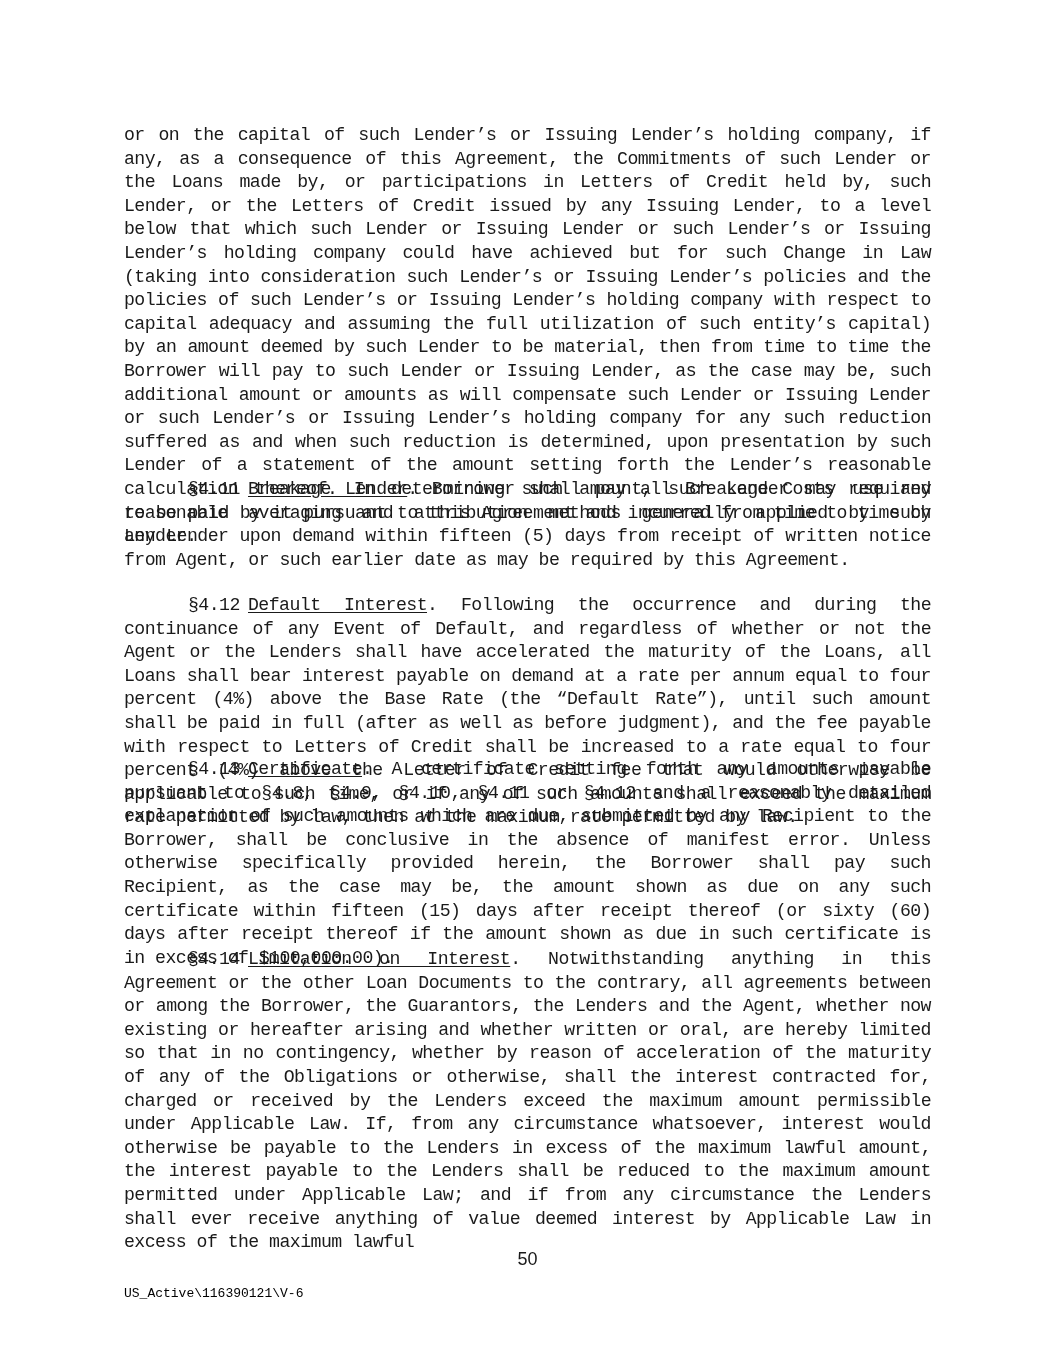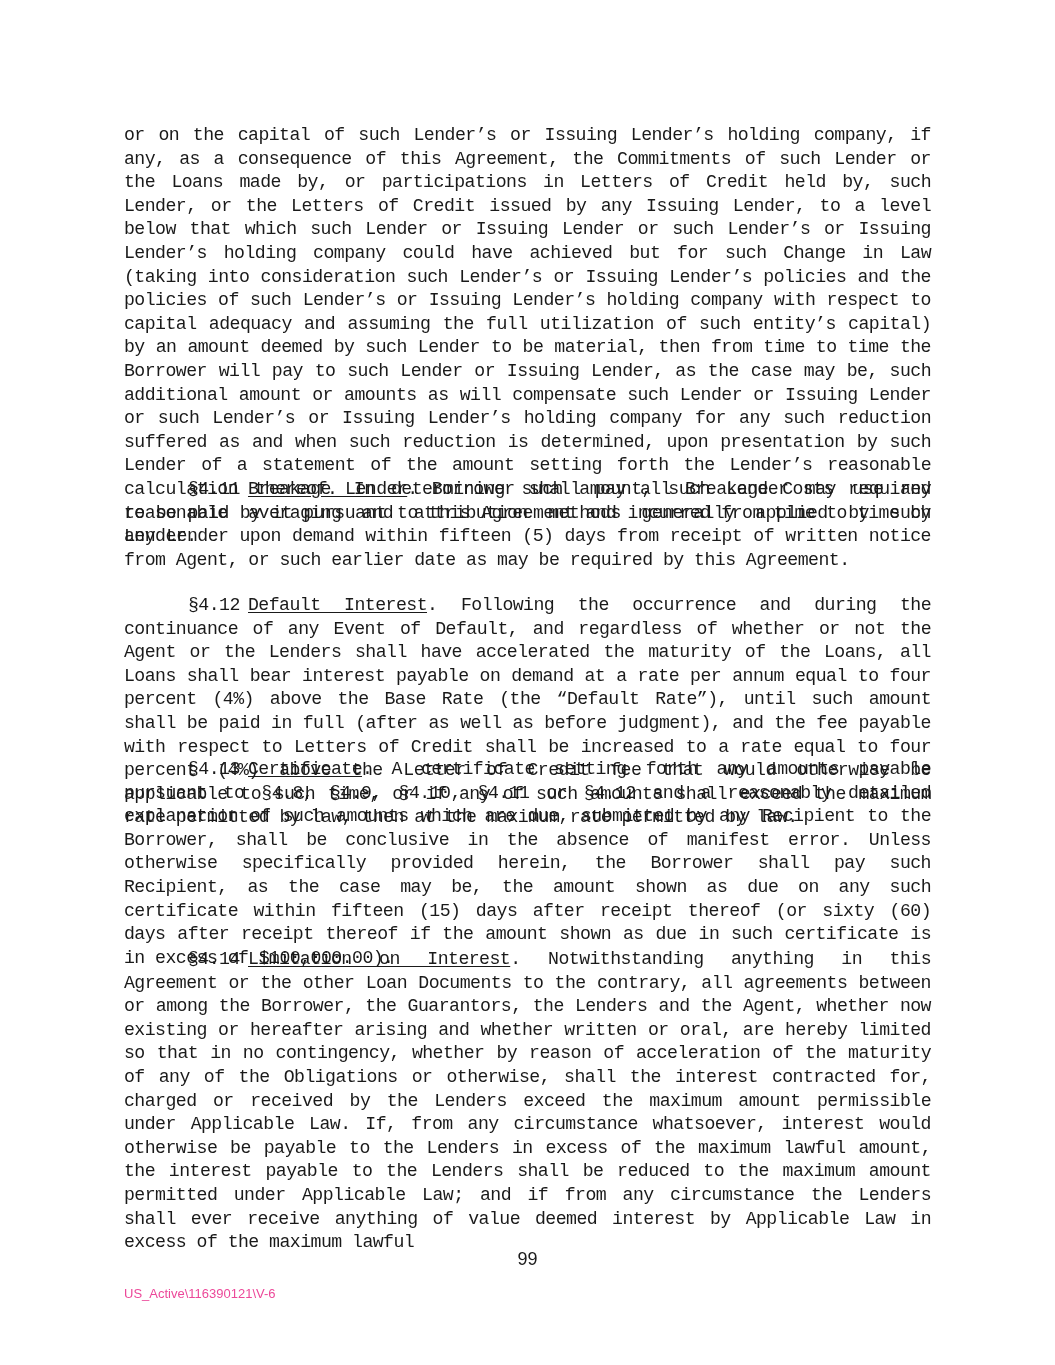--- a/index.html
+++ b/index.html
@@ -20,21 +20,21 @@
   #p1 { top: 478px; }
   #p2 { top: 594px; }
   #p3 { top: 758px; }
   #p4 { top: 948px; }
   .page-number {
     position: absolute; top: 1249px; left: 0; width: 1055px; text-align: center;
     font-family: "Liberation Sans", sans-serif; font-size: 18px; color: #1a1a1a;
   }
   .footer-id {
     position: absolute; top: 1286px; left: 124px;
-    font-family: Liberation Sans, sans-serif; font-size: 13px; color: #ec4899;
+    font-family: Liberation Mono, monospace; font-size: 13px; color: #000000;
   }
 </style>
 </head>
 <body>
 
 <div class="page">
 
   <div class="text-block" id="p0">
     <p class="para">or on the capital of such Lender’s or Issuing Lender’s holding company, if any, as a consequence of this Agreement, the Commitments of such Lender or the Loans made by, or participations in Letters of Credit held by, such Lender, or the Letters of Credit issued by any Issuing Lender, to a level below that which such Lender or Issuing Lender or such Lender’s or Issuing Lender’s holding company could have achieved but for such Change in Law (taking into consideration such Lender’s or Issuing Lender’s policies and the policies of such Lender’s or Issuing Lender’s holding company with respect to capital adequacy and assuming the full utilization of such entity’s capital) by an amount deemed by such Lender to be material, then from time to time the Borrower will pay to such Lender or Issuing Lender, as the case may be, such additional amount or amounts as will compensate such Lender or Issuing Lender or such Lender’s or Issuing Lender’s holding company for any such reduction suffered as and when such reduction is determined, upon presentation by such Lender of a statement of the amount setting forth the Lender’s reasonable calculation thereof. In determining such amount, such Lender may use any reasonable averaging and attribution methods generally applied by such Lender.</p>
   </div>
@@ -48,15 +48,15 @@
   </div>
 
   <div class="text-block" id="p3">
     <p class="para indent"><span class="sec-num">§4.13</span><span class="u">Certificate</span><span>.  A certificate setting forth any amounts payable pursuant to §4.8, §4.9, §4.10, §4.11 or §4.12 and a reasonably detailed explanation of such amounts which are due, submitted by any Recipient to the Borrower, shall be conclusive in the absence of manifest error. Unless otherwise specifically provided herein, the Borrower shall pay such Recipient, as the case may be, the amount shown as due on any such certificate within fifteen (15) days after receipt thereof (or sixty (60) days after receipt thereof if the amount shown as due in such certificate is in excess of $100,000.00).</span></p>
   </div>
 
   <div class="text-block" id="p4">
     <p class="para indent"><span class="sec-num">§4.14</span><span class="u">Limitation on Interest</span><span>.  Notwithstanding anything in this Agreement or the other Loan Documents to the contrary, all agreements between or among the Borrower, the Guarantors, the Lenders and the Agent, whether now existing or hereafter arising and whether written or oral, are hereby limited so that in no contingency, whether by reason of acceleration of the maturity of any of the Obligations or otherwise, shall the interest contracted for, charged or received by the Lenders exceed the maximum amount permissible under Applicable Law.  If, from any circumstance whatsoever, interest would otherwise be payable to the Lenders in excess of the maximum lawful amount, the interest payable to the Lenders shall be reduced to the maximum amount permitted under Applicable Law; and if from any circumstance the Lenders shall ever receive anything of value deemed interest by Applicable Law in excess of the maximum lawful</span></p>
   </div>
 
-  <div class="page-number">99</div>
+  <div class="page-number">50</div>
   <div class="footer-id">US_Active\116390121\V-6</div>
 </div>
 
 </body></html>

